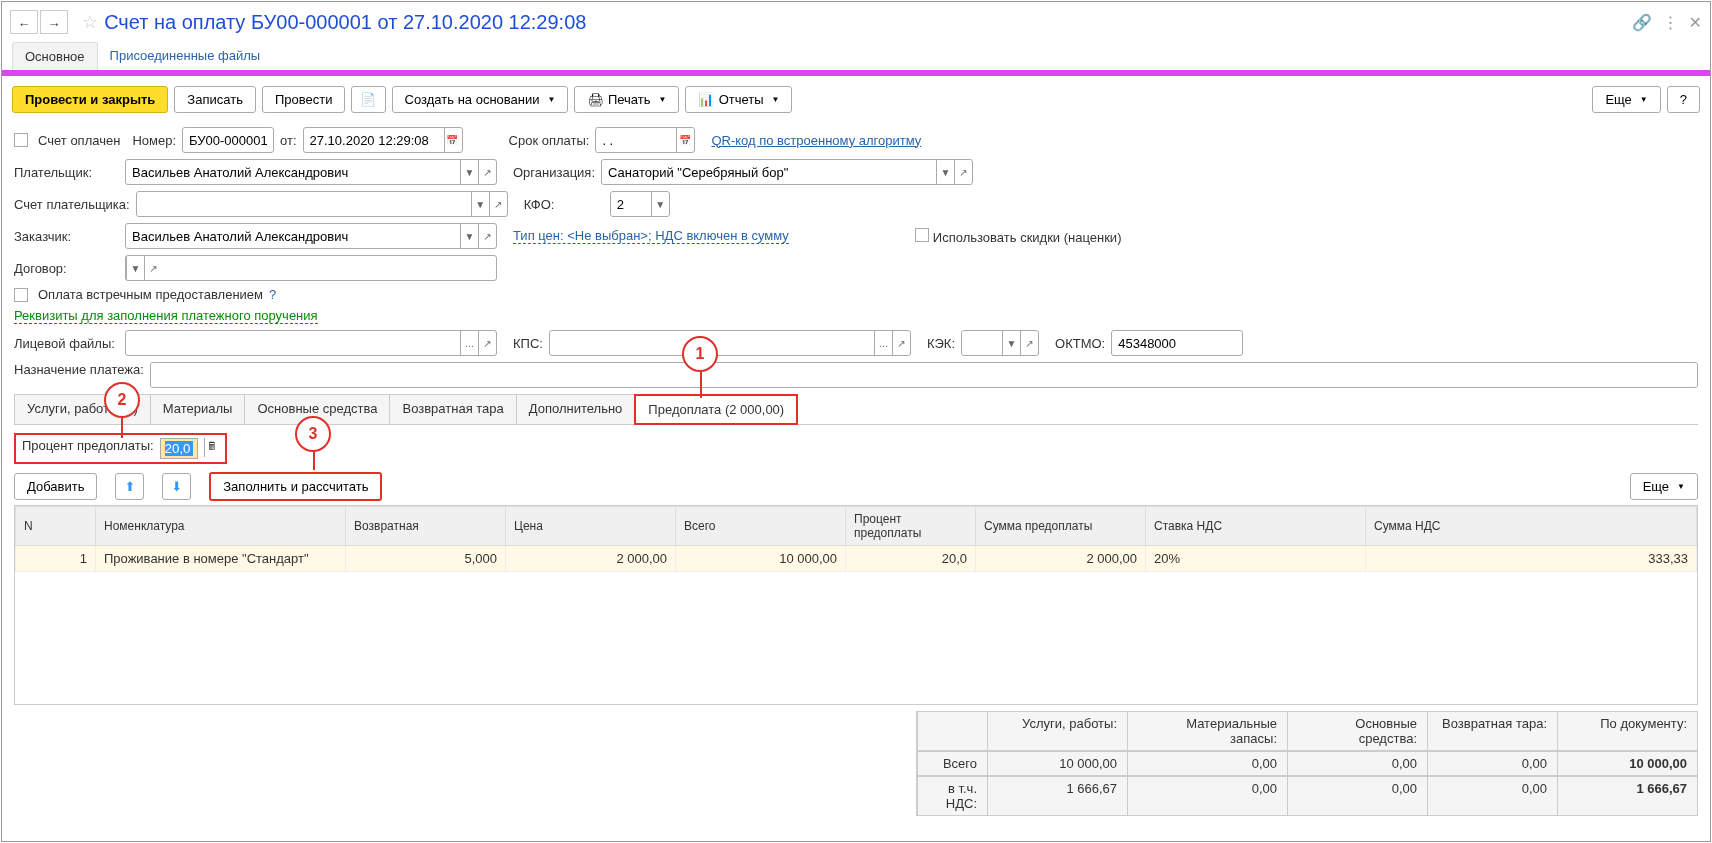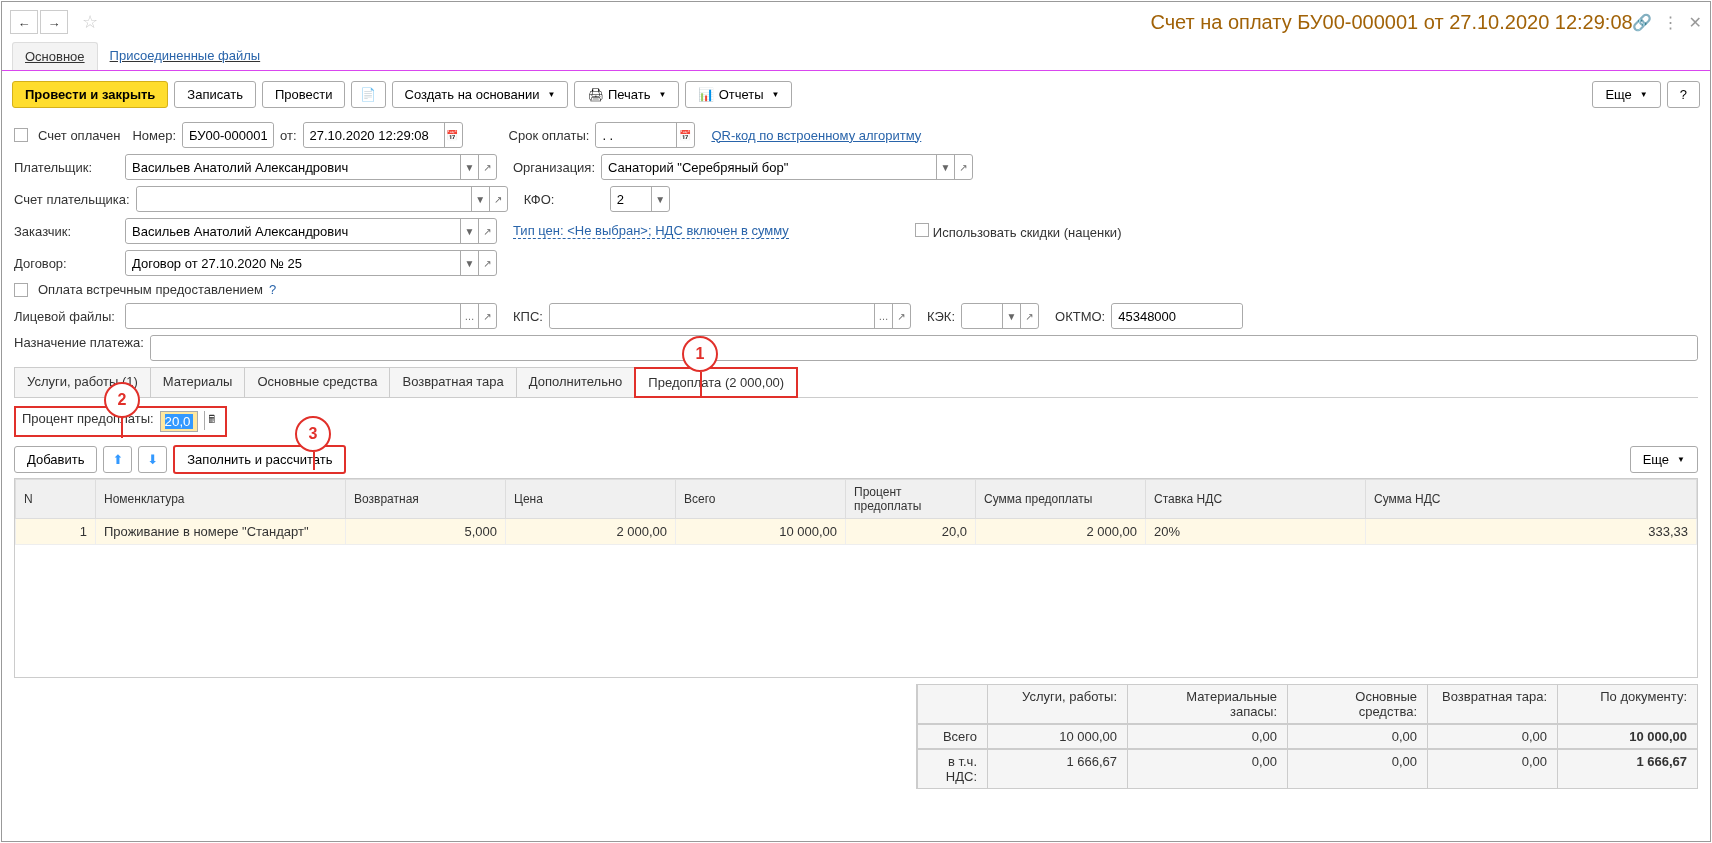--- a/index.html
+++ b/index.html
@@ -2,24 +2,24 @@
 <html><head>
 <meta charset="utf-8">
 <style>
 * { box-sizing: border-box; margin: 0; padding: 0; }
 body { font-family: Arial, sans-serif; font-size: 13px; color: #333; background: #fff; width: 1712px; height: 843px; overflow: hidden; }
 .window { border: 1px solid #999; width: 1710px; height: 841px; margin: 1px; position: relative; }
 .titlebar { display: flex; align-items: center; padding: 4px 8px; height: 40px; }
 .nav-arrows { display: flex; gap: 2px; margin-right: 8px; }
 .nav-btn { width: 28px; height: 24px; border: 1px solid #ccc; background: #fff; display: flex; align-items: center; justify-content: center; cursor: pointer; }
 .star-icon { color: #ccc; font-size: 18px; margin: 0 6px; }
-.title-text { font-size: 20px; color: #a16207; flex: 1; text-align: right; }
+.title-text { font-size: 20px; color: #1d4ed8; flex: 1; }
 .title-actions { display: flex; gap: 10px; align-items: center; color: #999; }
 .title-actions span { cursor: pointer; font-size: 16px; }
-.tabs-nav { display: flex; padding: 0 10px; border-bottom: 1px solid #d946ef; text-decoration: underline; }
+.tabs-nav { display: flex; padding: 0 10px; border-bottom: 6px solid #d946ef; }
 .tab-nav-item { padding: 6px 12px; cursor: pointer; color: #2964aa; }
 .tab-nav-item.active { background: #f3f3f3; border: 1px solid #ddd; border-bottom: none; color: #333; border-radius: 3px 3px 0 0; }
 .toolbar { display: flex; align-items: center; padding: 10px; gap: 6px; }
 .btn { border: 1px solid #aaa; background: #fff; padding: 5px 12px; cursor: pointer; border-radius: 3px; font-size: 13px; display: inline-flex; align-items: center; gap: 4px; }
 .btn-primary { background: #ffdd2d; border-color: #d4b01a; font-weight: bold; }
 .btn-icon { padding: 5px 8px; }
 .toolbar-right { margin-left: auto; display: flex; gap: 6px; }
 .form-body { padding: 4px 12px; }
 .form-row { display: flex; align-items: center; margin-bottom: 6px; gap: 6px; }
 .label { min-width: 105px; color: #333; }
@@ -31,21 +31,21 @@
 .link-dashed { color: #2964aa; border-bottom: 1px dashed #2964aa; cursor: pointer; text-decoration: none; }
 .green-link { color: #0a8a0a; cursor: pointer; border-bottom: 1px dashed #0a8a0a; }
 .tabs-panel { display: flex; border-bottom: 1px solid #ccc; margin-top: 6px; }
 .tab-item { padding: 6px 12px; border: 1px solid #ccc; border-bottom: none; background: #f5f5f5; cursor: pointer; margin-right: -1px; }
 .tab-item.active { background: #fff; border-bottom: 1px solid #fff; margin-bottom: -1px; }
 .tab-item.highlight { border: 2px solid #e1302a; }
 .prepay-row { display: flex; align-items: center; padding: 8px 0; gap: 6px; }
 .prepay-box { border: 2px solid #e1302a; padding: 3px 6px; display: flex; align-items: flex-start; gap: 6px; }
 .prepay-input { background: #ffe8a0; border: 1px solid #aaa; padding: 2px 4px; width: 38px; text-align: right; }
 .prepay-input input { background: #3399ff; color: #fff; border: none; width: 28px; text-align: left; outline: none; }
-.table-toolbar { display: flex; gap: 6px; margin-bottom: 4px; align-items: center; }
+.table-toolbar { display: flex; gap: 18px; margin-bottom: 4px; align-items: center; }
 .btn-highlight { border: 2px solid #e1302a; }
 .table-container { border: 1px solid #ccc; height: 200px; overflow: auto; }
 table { width: 100%; border-collapse: collapse; }
 th { background: #f0f0f0; border: 1px solid #ddd; padding: 5px 8px; text-align: left; font-weight: normal; font-size: 12px; }
 td { border: 1px solid #eee; padding: 5px 8px; background: #fff9e6; }
 .num-cell { text-align: right; }
 .callout { position: absolute; width: 36px; height: 36px; border: 2px solid #e1302a; border-radius: 50%; background: #fff; display: flex; align-items: center; justify-content: center; font-weight: bold; color: #e1302a; font-size: 16px; z-index: 100; }
 .callout-line { position: absolute; background: #e1302a; z-index: 99; }
 .totals-row { display: flex; border: 1px solid #ccc; }
 .totals-cell { border-left: 1px solid #ccc; padding: 4px 10px; text-align: right; background: #f5f5f5; }
@@ -159,32 +159,34 @@
           <span class="input-btn">▼</span>
           <span class="input-btn">↗</span>
         </div>
       <span style="margin-left:10px" class="link-dashed">Тип цен: &lt;Не выбран&gt;; НДС включен в сумму</span>
       <span style="margin-left:120px"><span class="checkbox"></span><span>Использовать скидки (наценки)</span></span>
     </div>
 
     <div class="form-row">
       <span class="label">Договор:</span>
       <div class="input-group" style="width:372px">
-          <input style="flex: 1 1 0%; width: 100%;" value="Договор от 27.10.2020 № 25">
           <span class="input-btn">▼</span>
           <span class="input-btn">↗</span>
         </div>
     </div>
 
     <div class="form-row">
       <span class="checkbox"></span>
       <span>Оплата встречным предоставлением</span>
       <span class="question-mark">?</span>
     </div>
 
+    <div class="form-row">
+      <span class="green-link">Реквизиты для заполнения платежного поручения</span>
+    </div>
 
     <div class="form-row">
       <span class="label">Лицевой файлы:</span>
       <div class="input-group" style="width:372px">
           <input style="flex: 1 1 0%; width: 100%;">
           <span class="input-btn">…</span>
           <span class="input-btn">↗</span>
         </div>
       <span style="margin-left:10px">КПС:</span>
       <div class="input-group" style="width:362px">

